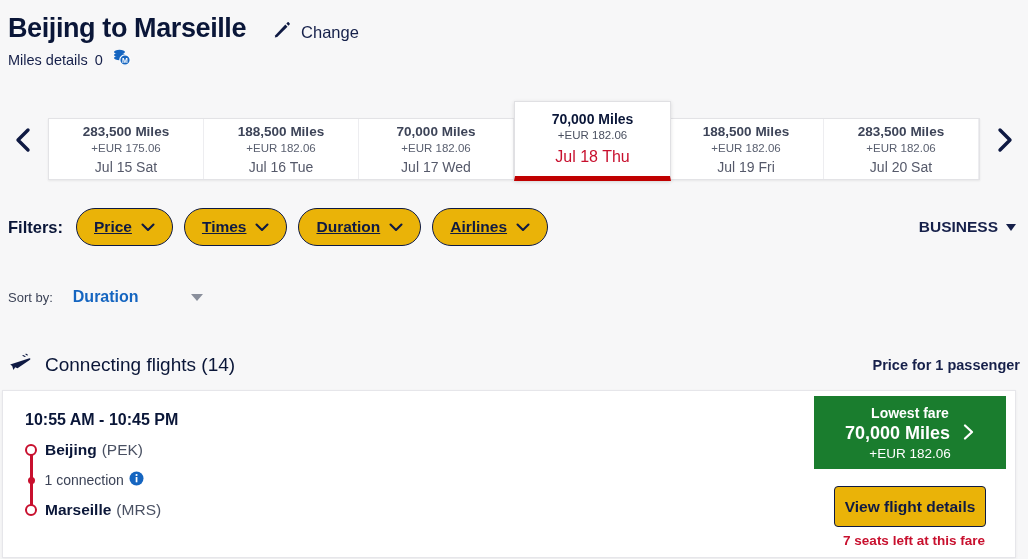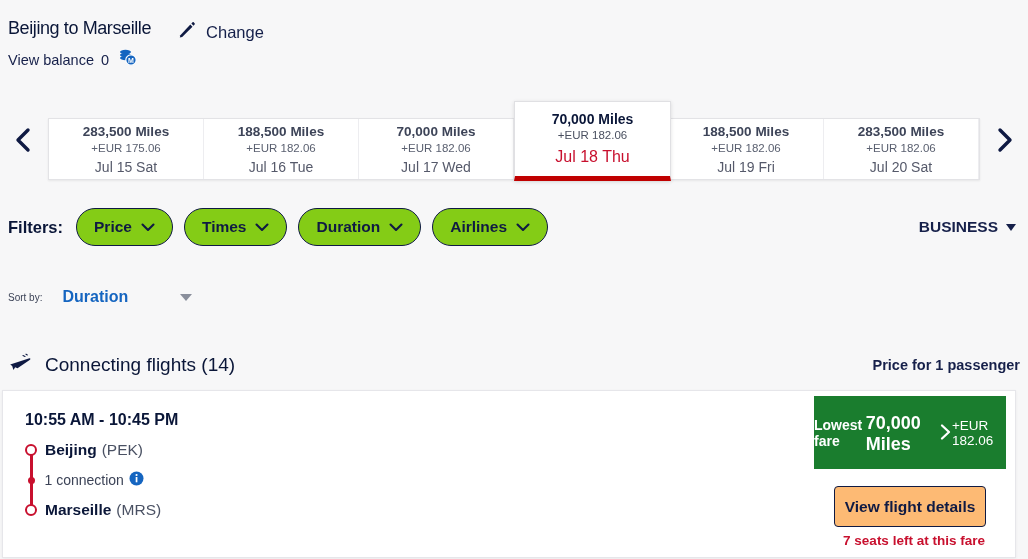--- a/index.html
+++ b/index.html
@@ -9,21 +9,21 @@
     font-family: "Liberation Sans", sans-serif;
     color: #0f1a43;
     overflow: hidden;
   }
   .page { position: relative; width: 1028px; height: 559px; }
 
   
   .header { padding: 14px 0 0 8px; }
   .title-row { display: flex; align-items: center; }
   .page-title {
-    font-size: 18px; font-weight: normal; letter-spacing: -0.4px;
+    font-size: 27px; font-weight: bold; letter-spacing: -0.4px;
     color: #0a1638; line-height: 1.1;
   }
   .change-link {
     display: flex; align-items: center; gap: 9px;
     margin-left: 26px; margin-top: 6px; cursor: pointer;
   }
   .pencil-icon { display: block; }
   .change-label { font-size: 16.5px; color: #15204a; }
   .miles-row { display: flex; align-items: center; gap: 7px; margin-top: 5px; }
   .miles-label { font-size: 14.5px; color: #16204a; }
@@ -79,42 +79,42 @@
   
   .filters-row {
     position: absolute; left: 8px; top: 208px;
     width: 1012px; display: flex; align-items: center;
   }
   .filters-label { font-size: 16.5px; font-weight: bold; color: #0a1638; margin-right: 13px; }
   .pill {
     display: inline-flex; align-items: center; gap: 9px;
     height: 38px; padding: 0 17px;
     border: 1.6px solid #0f1a43; border-radius: 19px;
-    background: #84cc16; cursor: pointer; margin-right: 11px;
-    font-size: 15.5px; font-weight: bold; color: #0f1a43;
+    background: #eab308; cursor: pointer; margin-right: 11px;
+    font-size: 15.5px; font-weight: bold; color: #0f1a43; text-decoration: underline;
   }
   .chev-d { display: block; }
   .cabin-select {
     margin-left: auto; display: inline-flex; align-items: center; gap: 8px;
     font-size: 15.5px; font-weight: bold; color: #16204a; cursor: pointer;
     padding-right: 4px;
   }
   .tri-down {
     width: 0; height: 0;
     border-left: 5.5px solid transparent;
     border-right: 5.5px solid transparent;
     border-top: 7px solid #16204a;
   }
 
   
   .sort-row {
     position: absolute; left: 8px; top: 288px;
     display: flex; align-items: center;
   }
-  .sort-label { font-size: 10px; color: #3c4357; margin-right: 20px; }
+  .sort-label { font-size: 13px; color: #3c4357; margin-right: 20px; }
   .sort-value { font-size: 16px; font-weight: bold; color: #1565c0; cursor: pointer; }
   .sort-tri {
     margin-left: 52px;
     width: 0; height: 0;
     border-left: 6px solid transparent;
     border-right: 6px solid transparent;
     border-top: 7px solid #8a8f9c;
     cursor: pointer;
   }
 
@@ -155,33 +155,33 @@
   }
   .city { font-size: 15.5px; font-weight: bold; color: #0a1638; margin-left: 8px; }
   .code { font-size: 15.5px; color: #4a5163; margin-left: 5px; }
   .conn-text { font-size: 14px; color: #3c4357; margin-left: 10px; }
   .info-icon { margin-left: 5px; display: block; cursor: pointer; }
 
   .fare-btn {
     position: absolute; left: 811px; top: 5px;
     width: 192px; height: 73px;
     background: #1a7d2e; color: #fff;
-    display: flex; flex-direction: row; align-items: center; justify-content: center;
+    display: flex; flex-direction: column; align-items: center; justify-content: center;
     cursor: pointer; border: none;
   }
   .fare-top { font-size: 14px; font-weight: bold; }
   .fare-mid-row { display: flex; align-items: center; gap: 12px; margin-top: 2px; }
   .fare-mid { font-size: 18px; font-weight: bold; }
   .fare-bot { font-size: 13.5px; margin-top: 1px; }
 
   .details-btn {
     position: absolute; left: 831px; top: 95px;
     width: 152px; height: 41px;
     border: 1.6px solid #0f1a43; border-radius: 4px;
-    background: #fdba74; cursor: pointer;
+    background: #eab308; cursor: pointer;
     font-size: 15.5px; font-weight: bold; color: #0f1a43;
     font-family: "Liberation Sans", sans-serif;
   }
   .seats-left {
     position: absolute; left: 831px; top: 142px;
     width: 160px; text-align: center;
     font-size: 13.5px; font-weight: bold; color: #c8102e;
   }
 </style>
 </head>
@@ -196,21 +196,21 @@
         <span class="pencil-icon">
           <svg width="20" height="20" viewBox="0 0 24 24">
             <path d="M4 18.2 L3.4 21 L6.2 20.4 L18.6 8 L16 5.4 Z" fill="#0f1a43"></path>
             <path d="M17.2 4.2 L19.8 6.8 L21.1 5.5 C21.6 5 21.6 4.3 21.1 3.8 L20.2 2.9 C19.7 2.4 19 2.4 18.5 2.9 Z" fill="#0f1a43"></path>
           </svg>
         </span>
         <span class="change-label">Change</span>
       </div>
     </div>
     <div class="miles-row">
-      <span class="miles-label">View balance</span>
+      <span class="miles-label">Miles details</span>
       <span class="miles-value">0</span>
       <span class="coin-icon">
         <svg width="22" height="17" viewBox="0 0 22 17">
           <ellipse cx="8.5" cy="3" rx="5.5" ry="2.2" fill="#1565c0"></ellipse>
           <ellipse cx="8.5" cy="6" rx="5.5" ry="2.2" fill="#1565c0"></ellipse>
           <ellipse cx="8.5" cy="9" rx="5.5" ry="2.2" fill="#1565c0"></ellipse>
           <circle cx="14" cy="11" r="5.2" fill="#1565c0" stroke="#ffffff" stroke-width="1.2"></circle>
           <text x="14" y="14.2" font-size="7" font-family="Liberation Sans, sans-serif" fill="#ffffff" text-anchor="middle" font-weight="bold">M</text>
         </svg>
       </span>

